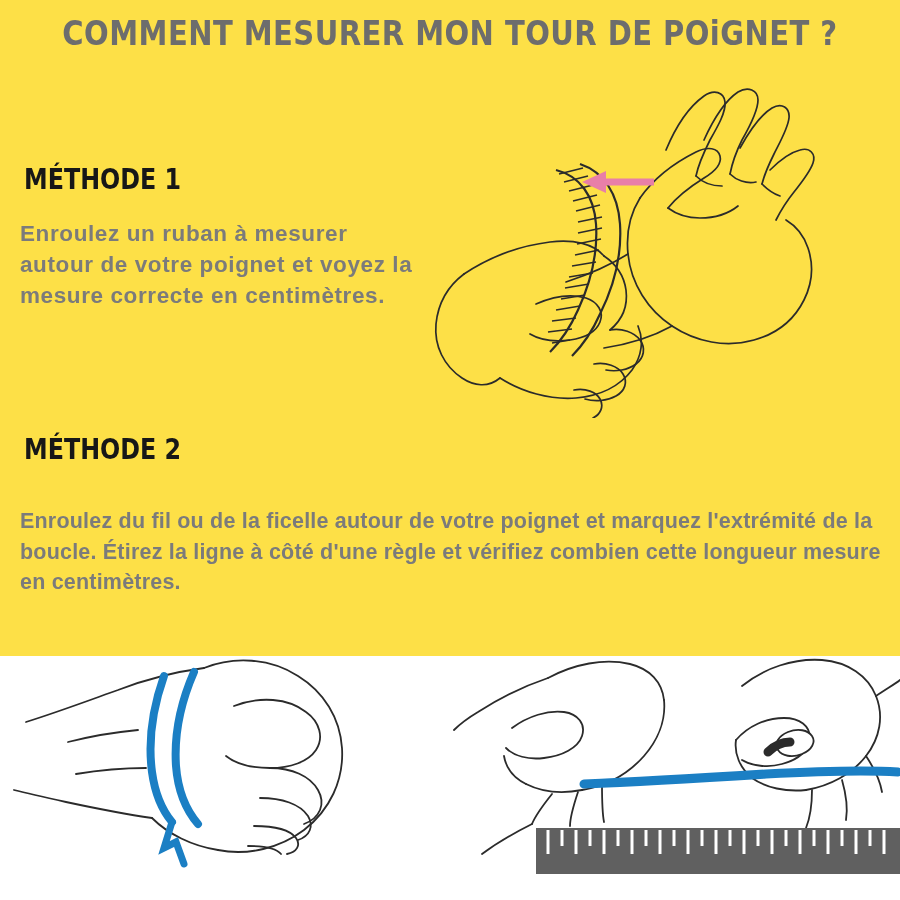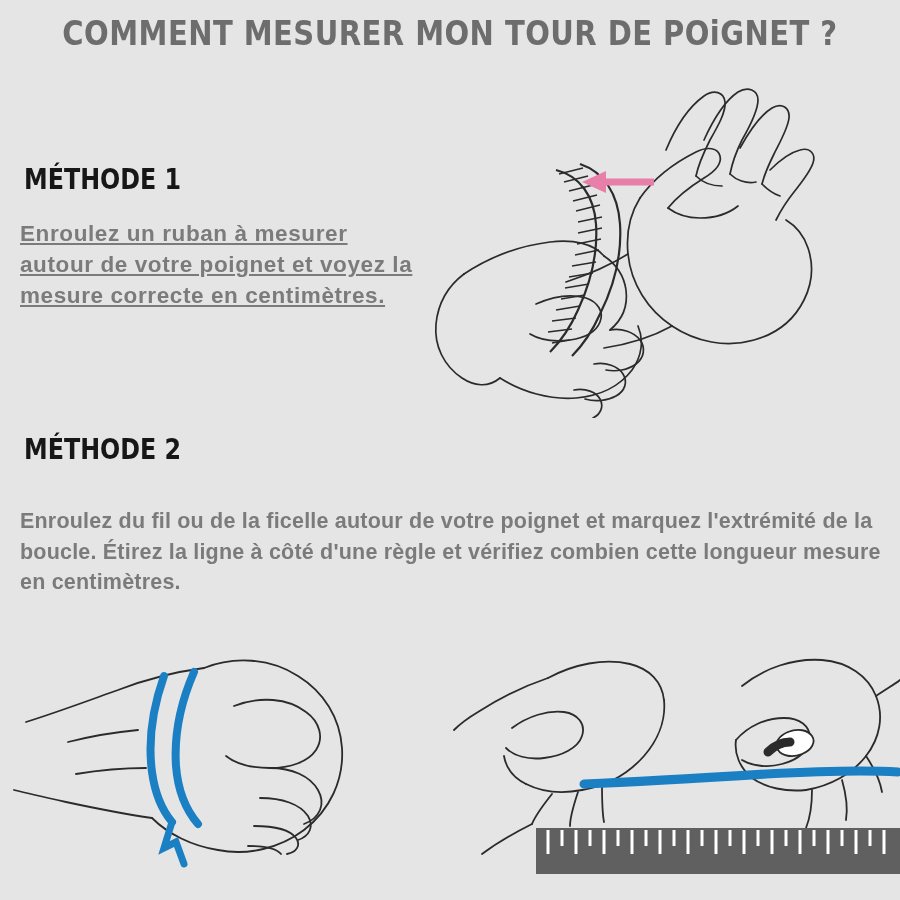--- a/index.html
+++ b/index.html
@@ -11,22 +11,22 @@
     height: 900px;
     background: #ffffff;
     font-family: "Liberation Sans", sans-serif;
     overflow: hidden;
     position: relative;
   }
 
   .page {
     position: relative;
     width: 900px;
-    height: 900px;
-    background: #e5e5e5;
+    height: 656px;
+    background: #fde047;
   }
 
   
   .title {
     position: absolute;
     top: 14px;
     left: 0;
     width: 900px;
     text-align: center;
     font-family: "DejaVu Sans", sans-serif;
@@ -62,21 +62,20 @@
     color: #7b7b7b;
     line-height: 1.38;
   }
 
   #m1-body {
     top: 218px;
     left: 20px;
     width: 400px;
     font-size: 22.5px;
     letter-spacing: 0.6px;
-    text-decoration: underline;
   }
 
   #m2-body {
     top: 488px;
     left: 20px;
     width: 862px;
     font-size: 21.5px;
     letter-spacing: 0.2px;
     line-height: 1.42;
     margin-top: 18px;

